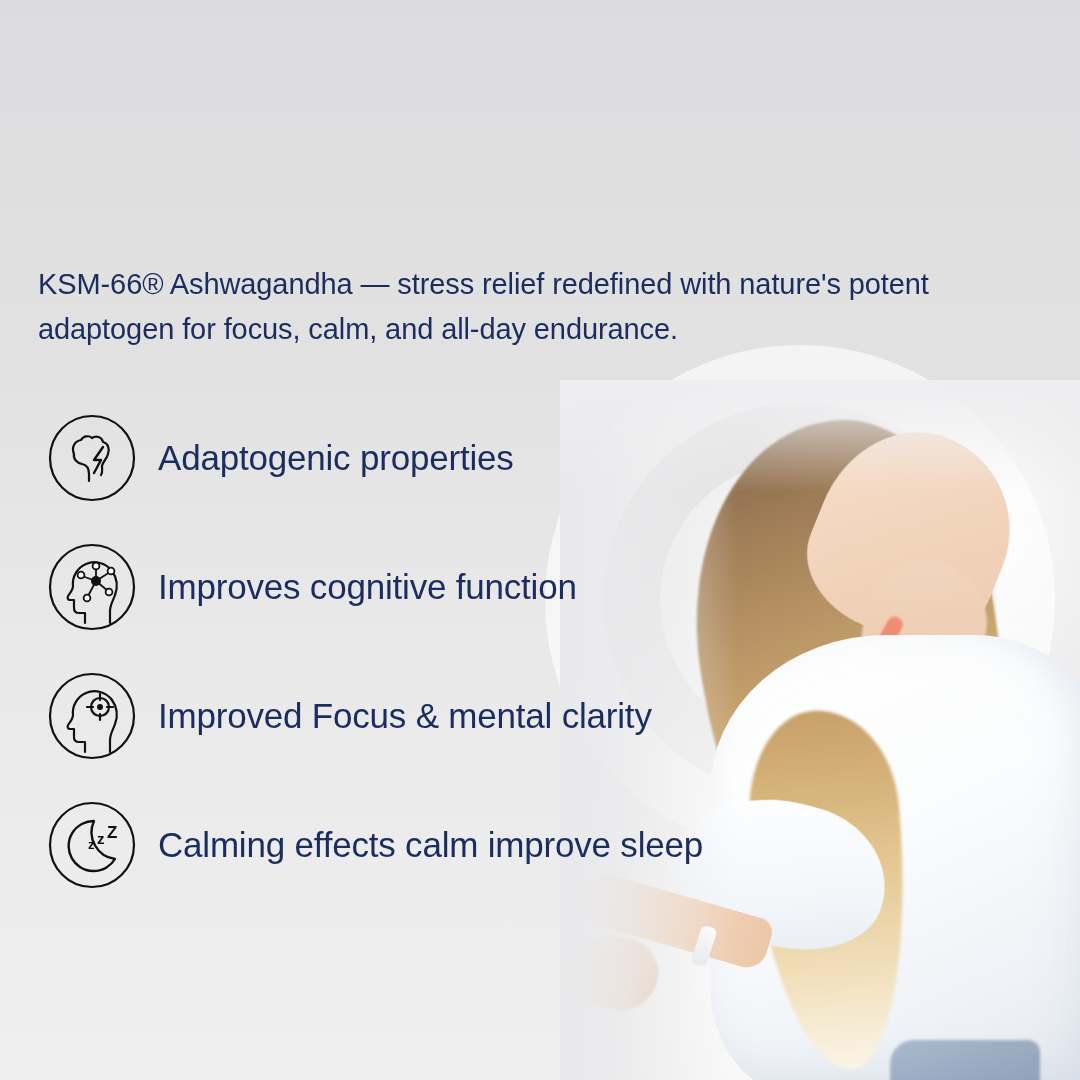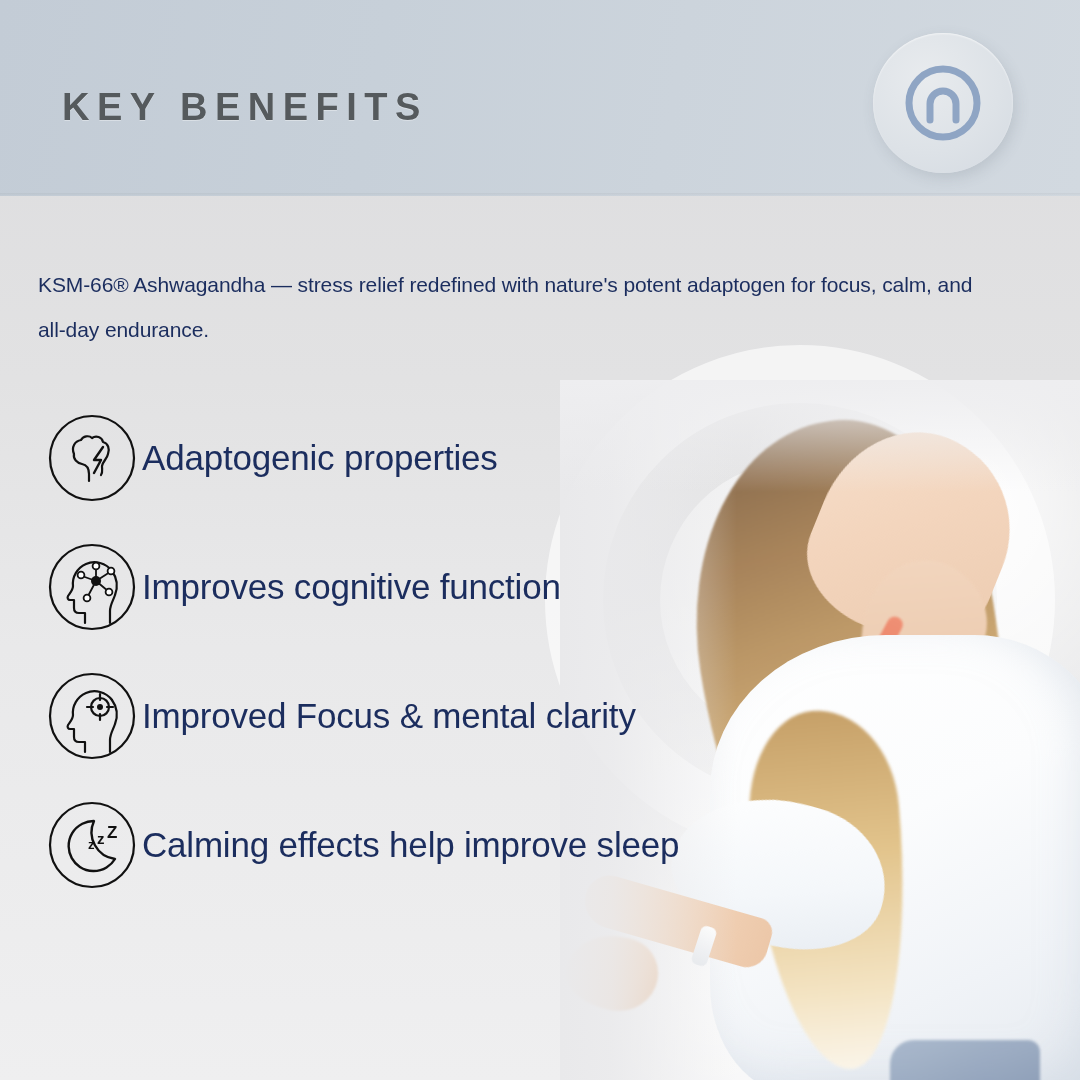--- a/index.html
+++ b/index.html
@@ -203,21 +203,21 @@
   #photo .fade-top {
     position:absolute; inset:0;
     background:linear-gradient(180deg, rgba(238,238,240,1) 0%, rgba(238,238,240,0) 16%);
   }
 
   
   #intro {
     position:absolute;
     left:38px; top:262px;
     width:960px;
-    font-size:21px;
+    font-size:29px;
     line-height:45px;
     color:#1b2d5e;
     letter-spacing:-0.1px;
   }
 
   #benefits-list {
     position:absolute;
     left:46px; top:408px;
     width:830px;
   }
@@ -227,21 +227,21 @@
     height:100px;
     margin-bottom:29px;
   }
   .benefit-icon {
     flex:0 0 auto;
     width:92px; height:92px;
     display:flex; align-items:center; justify-content:center;
   }
   .benefit-icon svg { display:block; }
   .benefit-label {
-    margin-left:4px;
+    margin-left:20px;
     font-size:35px;
     color:#1b2d5e;
     letter-spacing:-0.2px;
     white-space:nowrap;
   }
 </style>
 </head>
 <body>
 
 <div id="canvas">
@@ -259,32 +259,20 @@
     <div class="hair2"></div>
     <div class="sleeve"></div>
     <div class="arm"></div>
     <div class="bracelet"></div>
     <div class="hand"></div>
     <div class="jeans"></div>
     <div class="fade-left"></div>
     <div class="fade-top"></div>
   </div>
 
-  <div id="header-band">
-    <div id="page-title">KEY BENEFITS</div>
-
-    <div id="logo-badge">
-      <span>
-        <svg width="86" height="86" viewBox="0 0 86 86" fill="none">
-          <circle cx="43" cy="43" r="34" stroke="#8fa5c4" stroke-width="7"></circle>
-          <path d="M30 60 V44 a13 13 0 0 1 26 0 V60" stroke="#8fa5c4" stroke-width="7" fill="none" stroke-linecap="round"></path>
-        </svg>
-      </span>
-    </div>
-  </div>
 
   <div id="intro">KSM-66® Ashwagandha — stress relief redefined with nature's potent adaptogen for focus, calm, and all-day endurance.</div>
 
   <div id="benefits-list">
 
     <div class="benefit-row">
       <span class="benefit-icon">
         <svg width="92" height="92" viewBox="0 0 92 92" fill="none">
           <circle cx="46" cy="46" r="42" stroke="#111111" stroke-width="2.2"></circle>
           <path d="M28 42c-3-7 1-13 7-14 2-4 8-5 11-2 4-3 10-1 11 4 5 1 7 7 5 12-1 5-5 7-6 12 0 4 1 6-1 9" stroke="#111111" stroke-width="2.2" fill="none" stroke-linejoin="round" stroke-linecap="round"></path>
@@ -330,17 +318,17 @@
     <div class="benefit-row">
       <span class="benefit-icon">
         <svg width="92" height="92" viewBox="0 0 92 92" fill="none">
           <circle cx="46" cy="46" r="42" stroke="#111111" stroke-width="2.2"></circle>
           <path d="M48 22a25 25 0 1 0 21 38A27 27 0 0 1 48 22z" stroke="#111111" stroke-width="2.4" fill="none" stroke-linejoin="round"></path>
           <text x="42" y="50" font-family="Liberation Sans, sans-serif" font-size="13" font-weight="bold" fill="#111111">z</text>
           <text x="51" y="45" font-family="Liberation Sans, sans-serif" font-size="15" font-weight="bold" fill="#111111">z</text>
           <text x="61" y="39" font-family="Liberation Sans, sans-serif" font-size="17" font-weight="bold" fill="#111111">Z</text>
         </svg>
       </span>
-      <span class="benefit-label">Calming effects help improve sleep</span>
+      <span class="benefit-label">Calming effects calm improve sleep</span>
     </div>
 
   </div>
 </div>
 
 </body></html>

